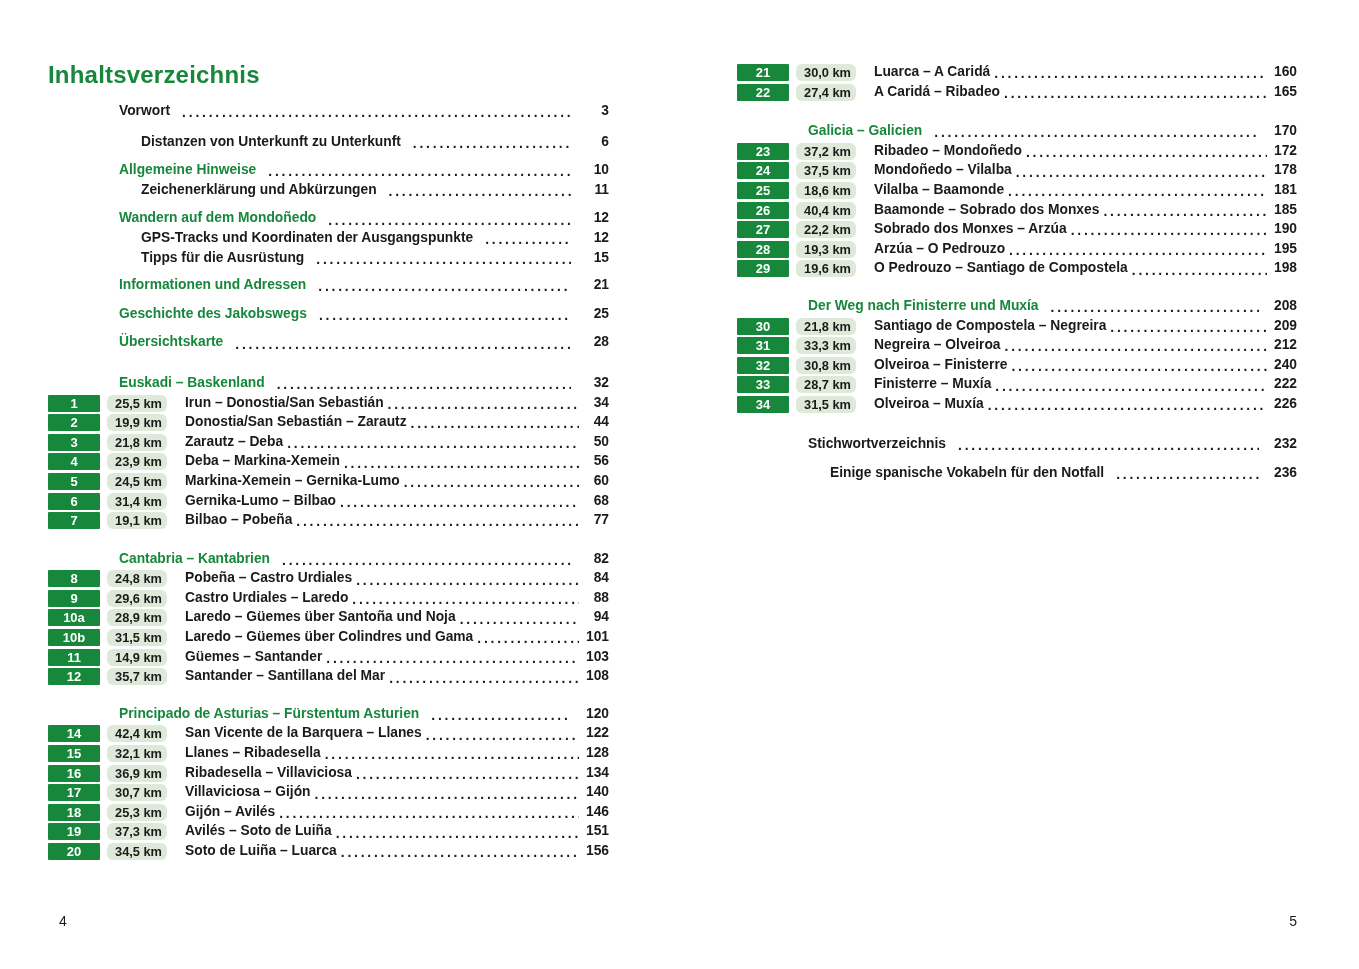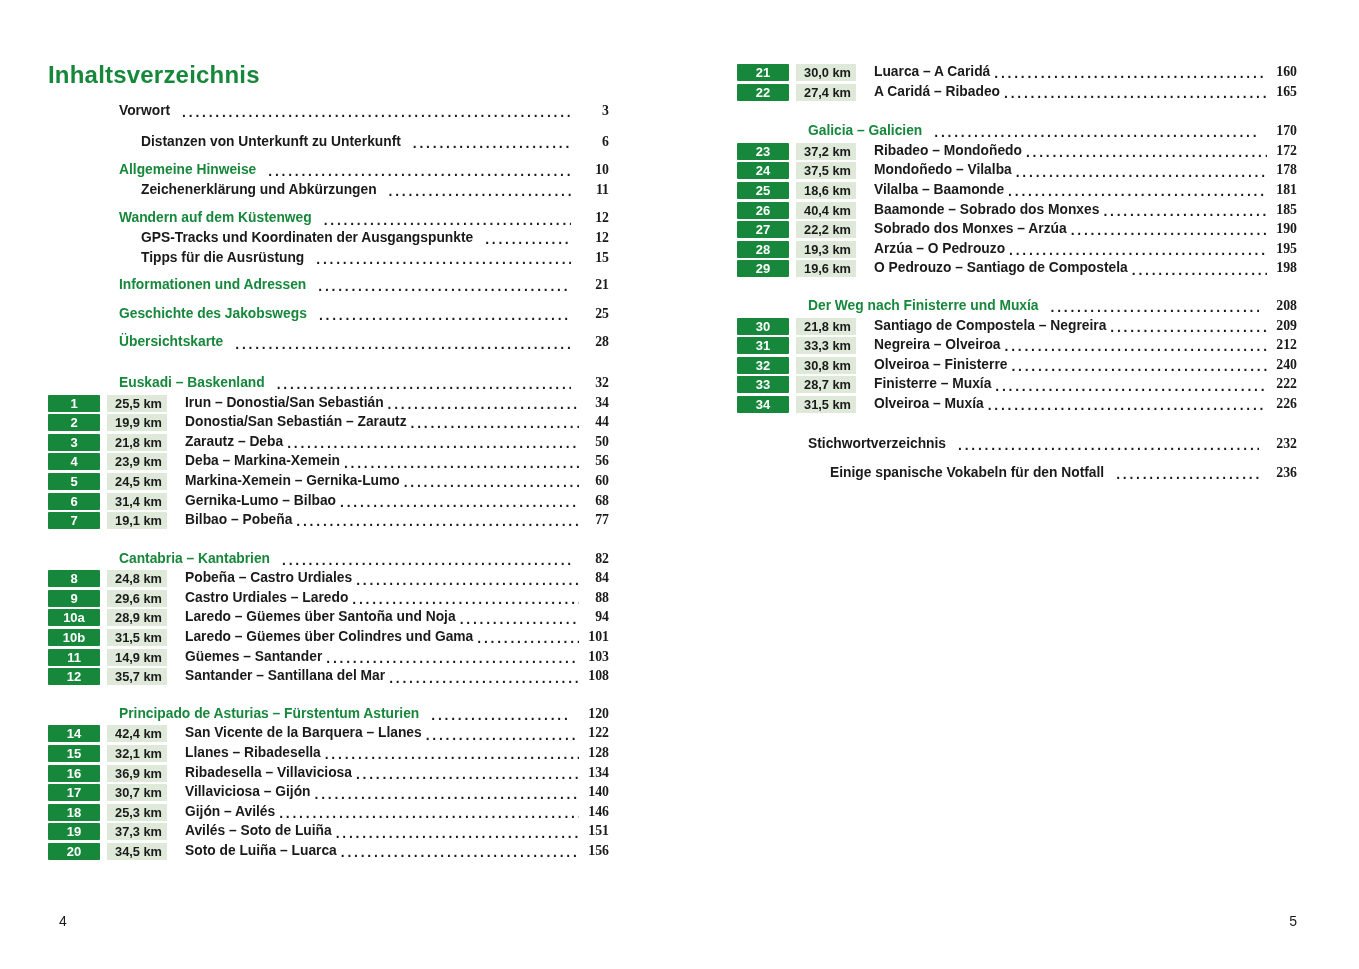--- a/index.html
+++ b/index.html
@@ -31,31 +31,31 @@
   .row.entry.sub{margin-left:82px;}
   .row.entry.green .name{color:var(--green);}
   .badge{
     flex:none;width:52px;height:17px;background:var(--green);color:#ffffff;
     display:flex;align-items:center;justify-content:center;
     font-size:13px;font-weight:bold;border-radius:1px;
   }
   .km{
     flex:none;width:60px;height:17px;box-sizing:border-box;margin-left:7px;margin-right:7px;
     background:var(--km-bg);display:flex;align-items:center;justify-content:flex-end;
-    padding-right:5px;font-size:12.8px;font-weight:bold;color:var(--text);
+    padding-right:5px;font-size:12.8px;font-weight:bold;color:var(--text);border-radius:6px;
   }
   .leader{
     flex:1 1 auto;overflow:hidden;white-space:nowrap;margin:0 4px;min-width:10px;
     align-self:center;
   }
   .leader::after{
     content:"........................................................................................................................";
     letter-spacing:2.8px;font-size:13.8px;font-weight:bold;color:var(--text);
   }
-  .pagenum{flex:none;min-width:26px;text-align:right;font-family:Liberation Serif, serif;}
+  .pagenum{flex:none;min-width:26px;text-align:right;}
   .folio{
     position:absolute;top:913px;font-size:14px;font-weight:normal;color:var(--text);
   }
   .folio-left{left:59px;}
   .folio-right{right:62px;text-align:right;}
 </style>
 </head>
 <body>
 
 <div class="spread">
@@ -84,21 +84,21 @@
             <span class="pagenum">10</span>
           </div>
           <div class="row entry sub">
             <span class="name">Zeichenerklärung und Abkürzungen</span>
             <span class="leader"></span>
             <span class="pagenum">11</span>
           </div>
         </div>
         <div class="group" style="margin-top: 9px;">
           <div class="row entry green">
-            <span class="name">Wandern auf dem Küstenweg</span>
+            <span class="name">Wandern auf dem Mondoñedo</span>
             <span class="leader"></span>
             <span class="pagenum">12</span>
           </div>
           <div class="row entry sub">
             <span class="name">GPS-Tracks und Koordinaten der Ausgangspunkte</span>
             <span class="leader"></span>
             <span class="pagenum">12</span>
           </div>
           <div class="row entry sub">
             <span class="name">Tipps für die Ausrüstung</span>

